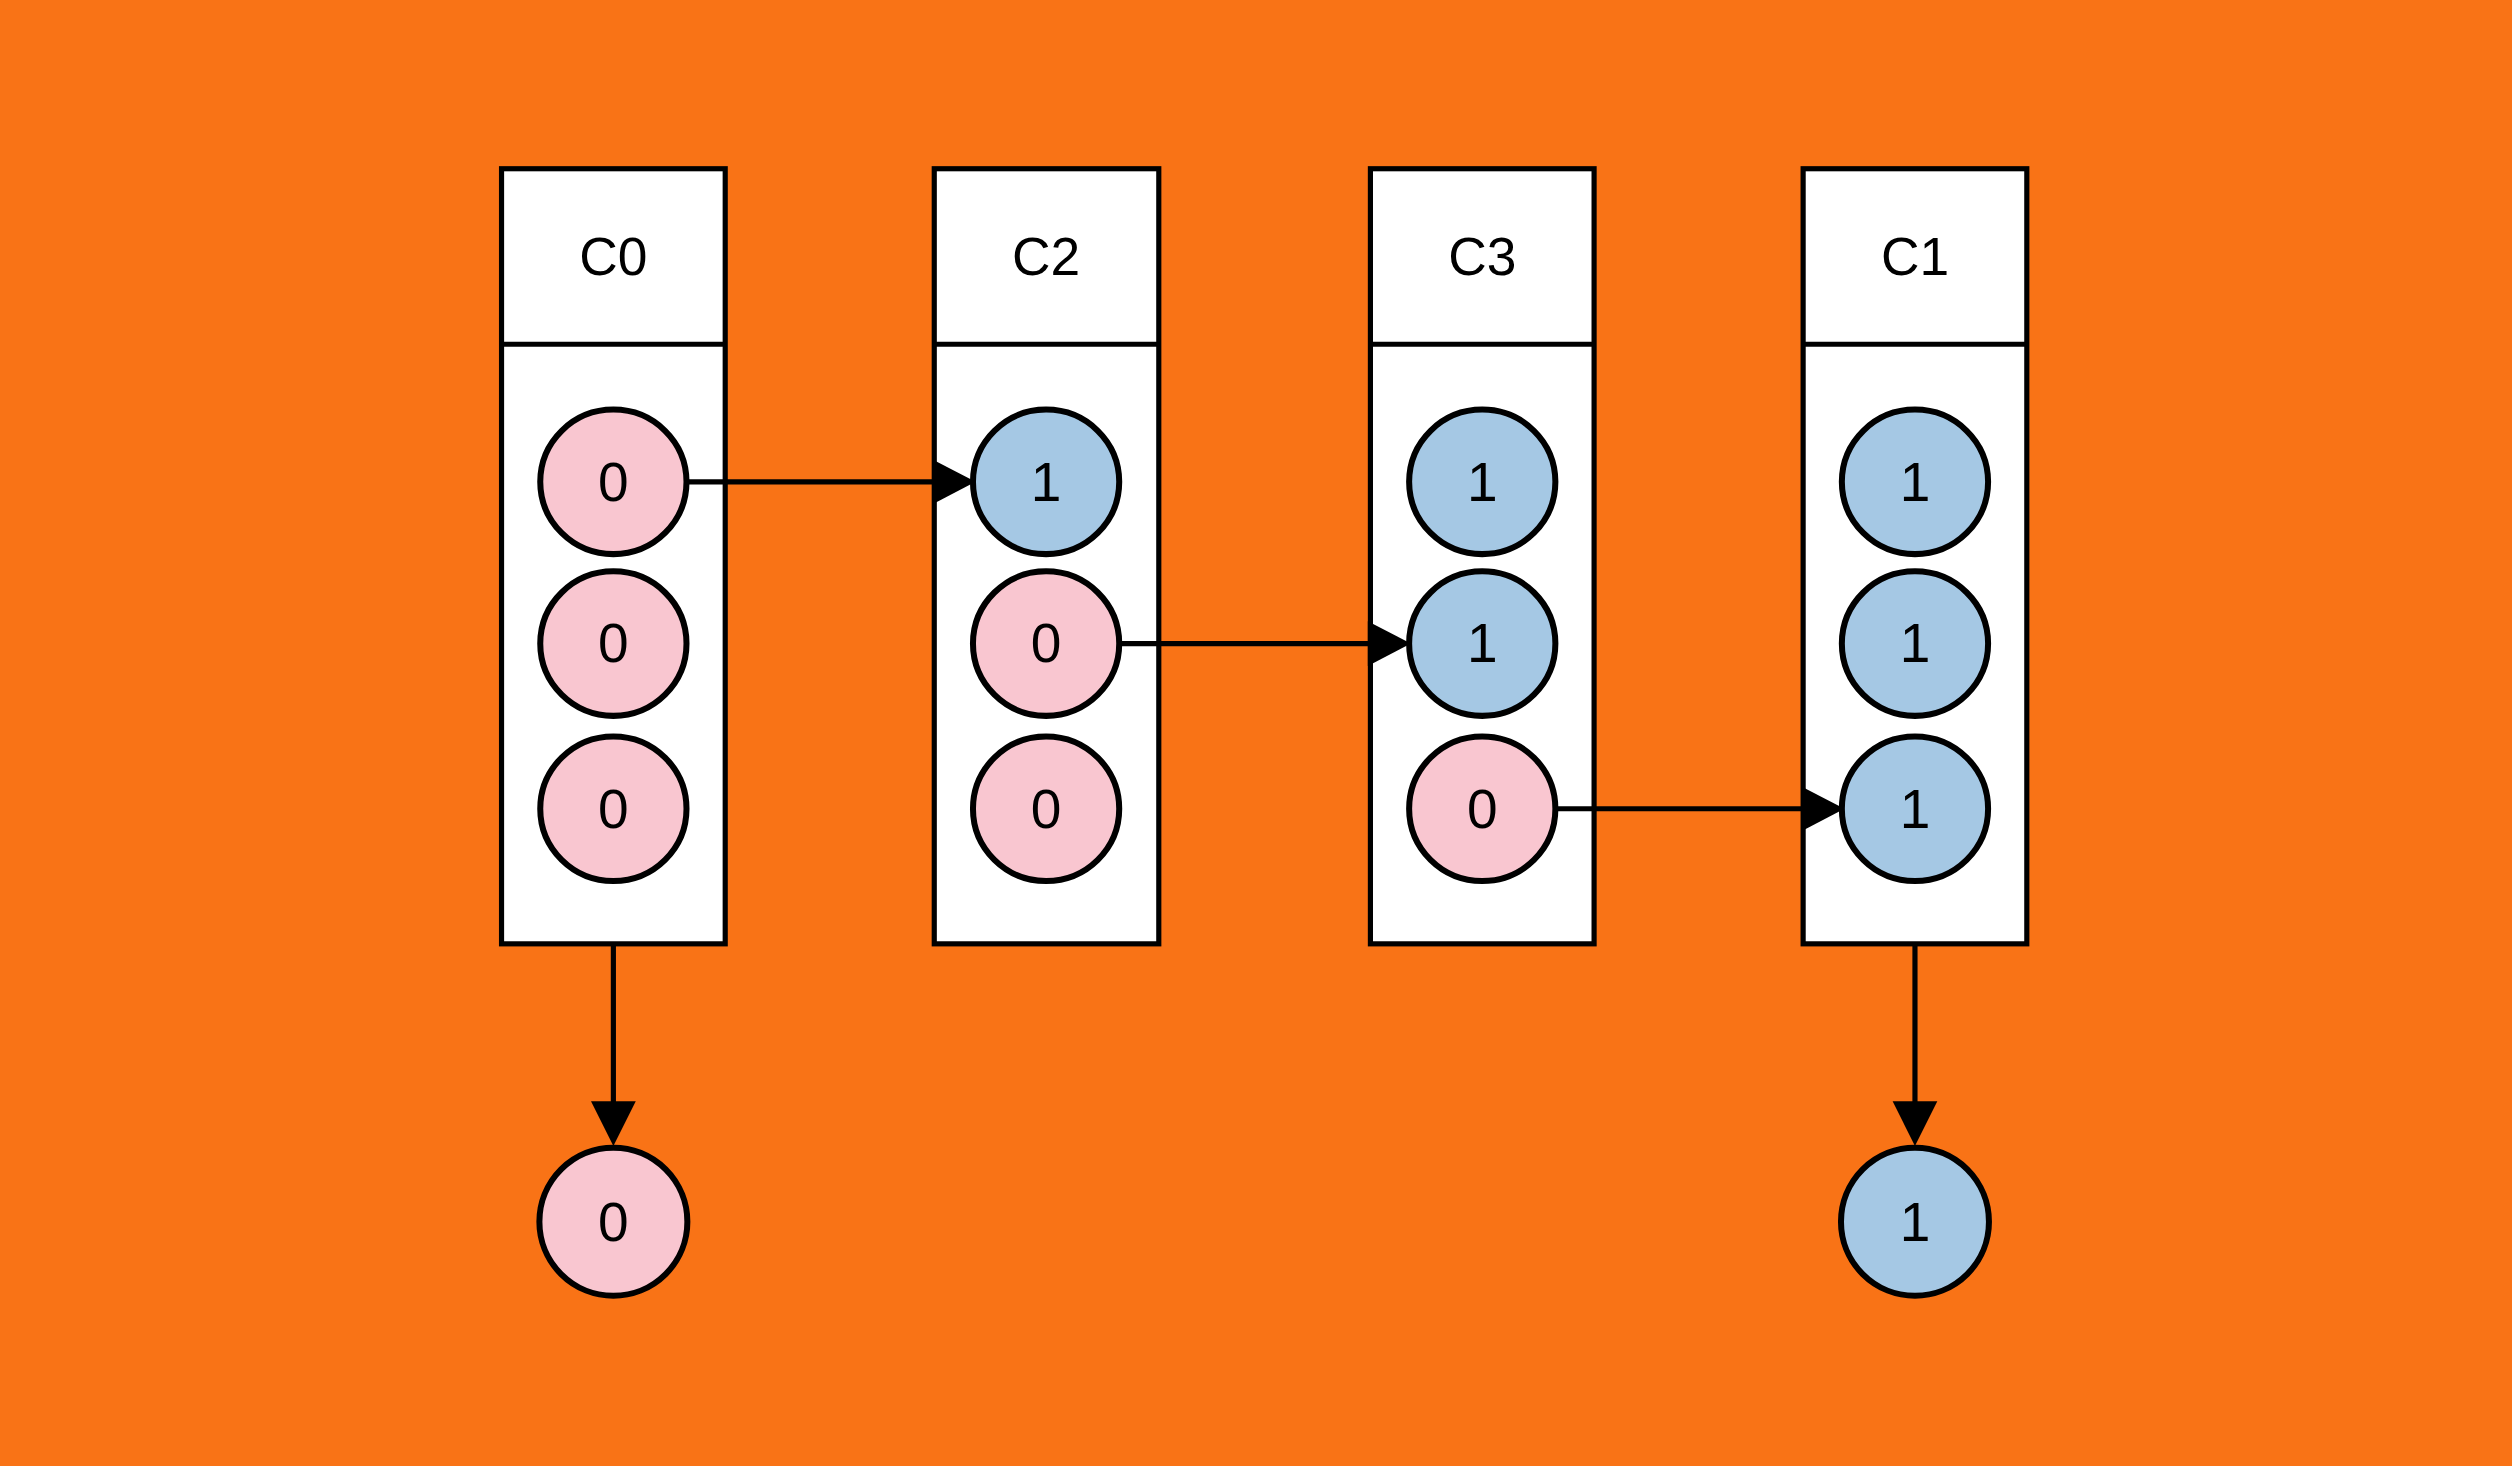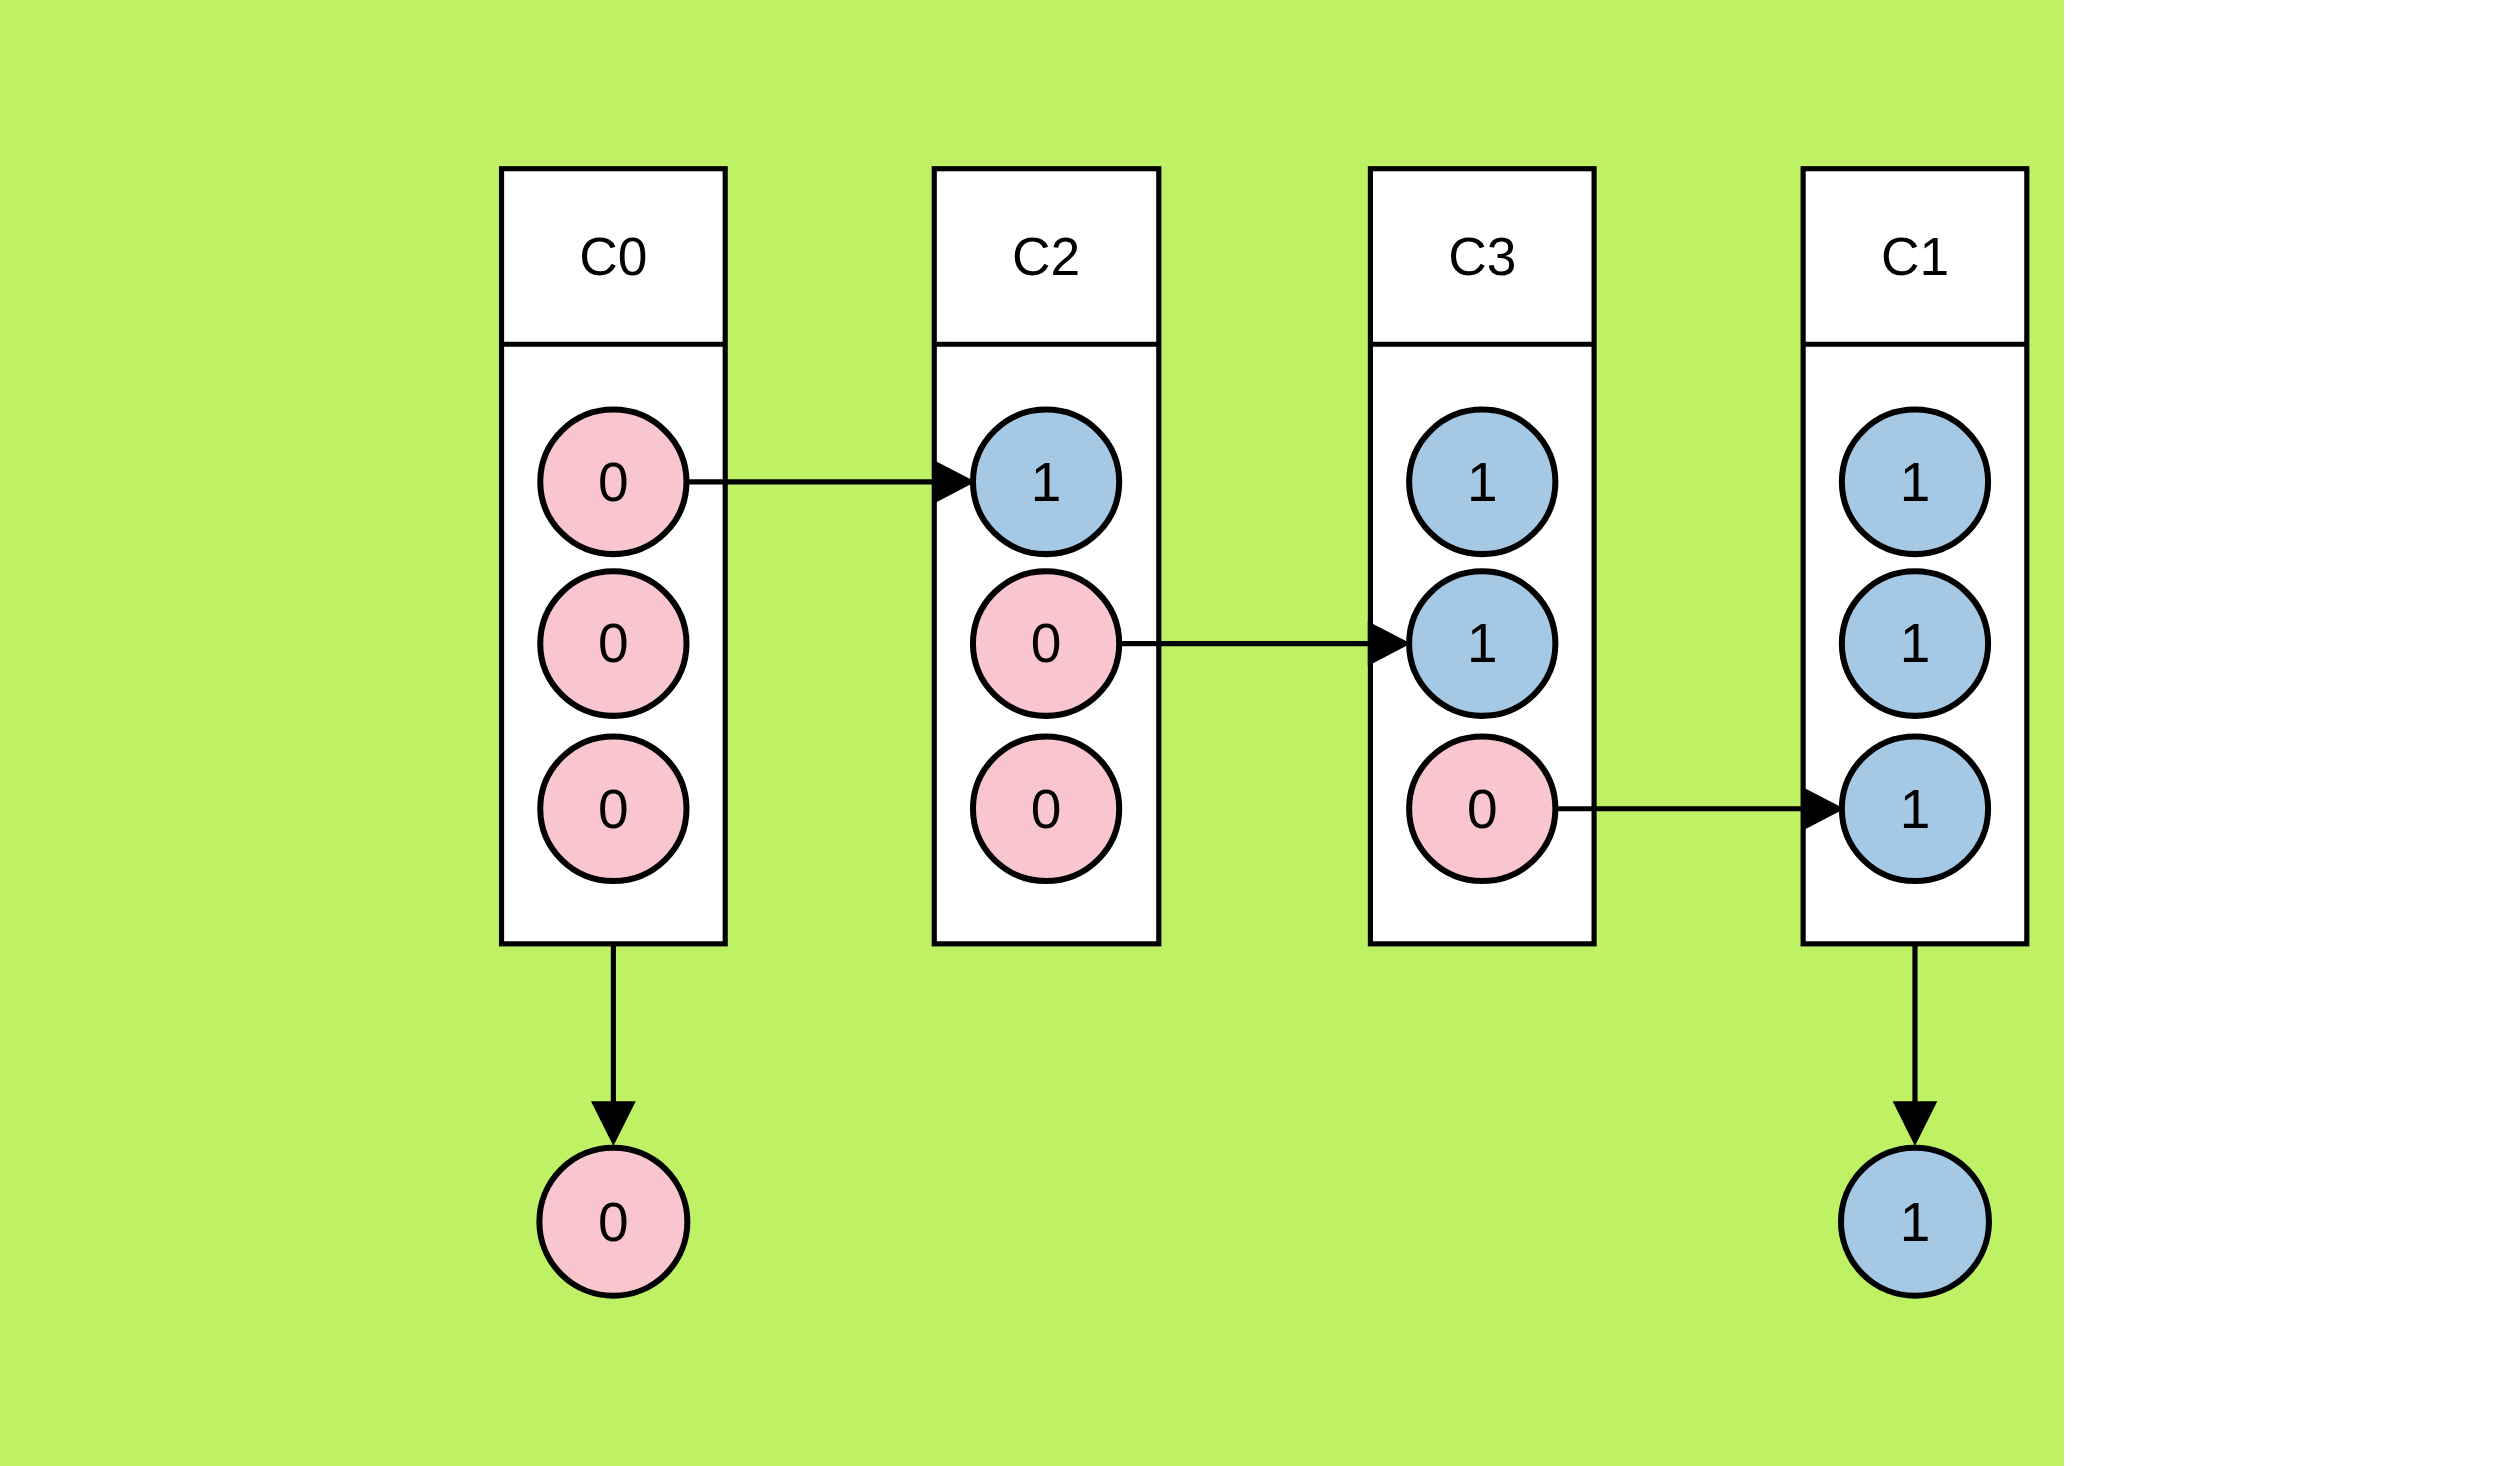--- a/index.html
+++ b/index.html
@@ -5,23 +5,23 @@
   html, body {
     margin: 0;
     padding: 0;
     background: #ffffff;
   }
   body {
     font-family: "Liberation Sans", sans-serif;
   }
   #stage {
     position: relative;
-    width: 2064px;
+    width: 2512px;
     height: 1467px;
-    background: #bef264;
+    background: #f97316;
     overflow: hidden;
   }
   #diagram-svg {
     position: absolute;
     left: 0;
     top: 0;
     width: 2512px;
     height: 1467px;
   }
   .column-box-rect {

